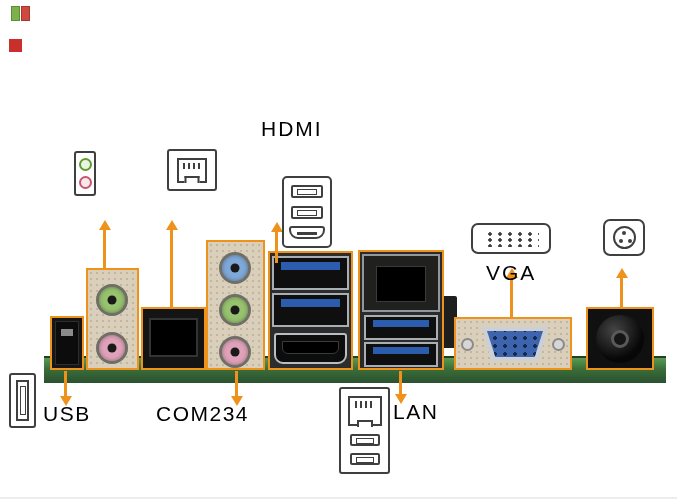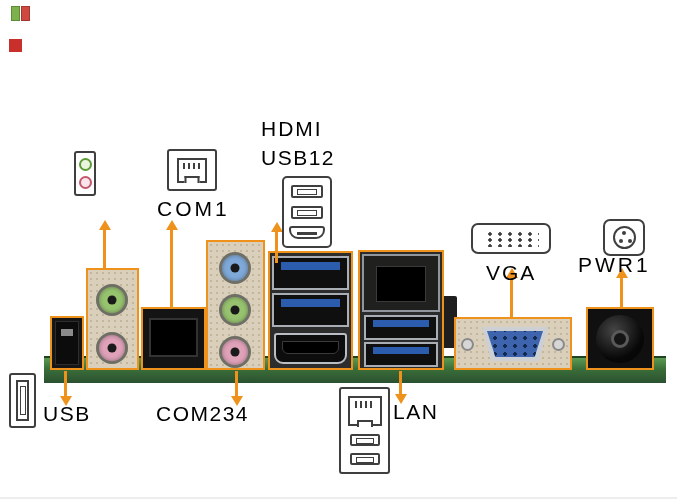--- a/index.html
+++ b/index.html
@@ -139,24 +139,21 @@
 
 <div class="stage">
 
   <div class="corner-icon">
     <span class="ci-green"></span>
     <span class="ci-red"></span>
   </div>
   <div class="red-square"></div>
 
   <div class="lbl lbl-hdmi">HDMI</div>
-  <div class="lbl lbl-usb12">USB12</div>
-  <div class="lbl lbl-com1">COM1</div>
   <div class="lbl lbl-vga">VGA</div>
-  <div class="lbl lbl-pwr1">PWR1</div>
   <div class="lbl lbl-usb">USB</div>
   <div class="lbl lbl-com234">COM234</div>
   <div class="lbl lbl-lan">LAN</div>
 
   <div class="icn audio-icon">
     <span class="dot g"></span>
     <span class="dot p"></span>
   </div>
   <div class="icn com1-icon">
     <div class="com1-glyph"></div>

